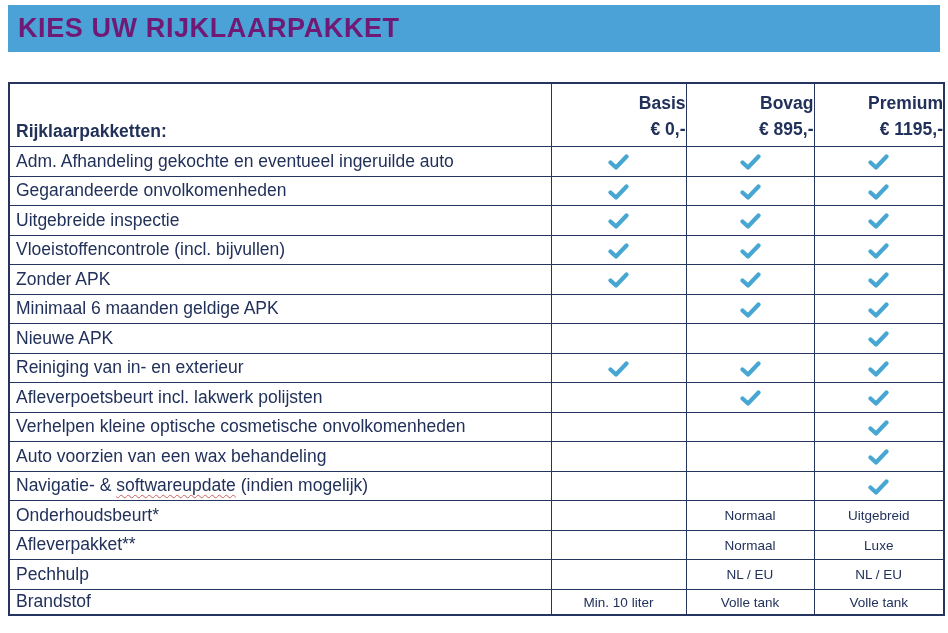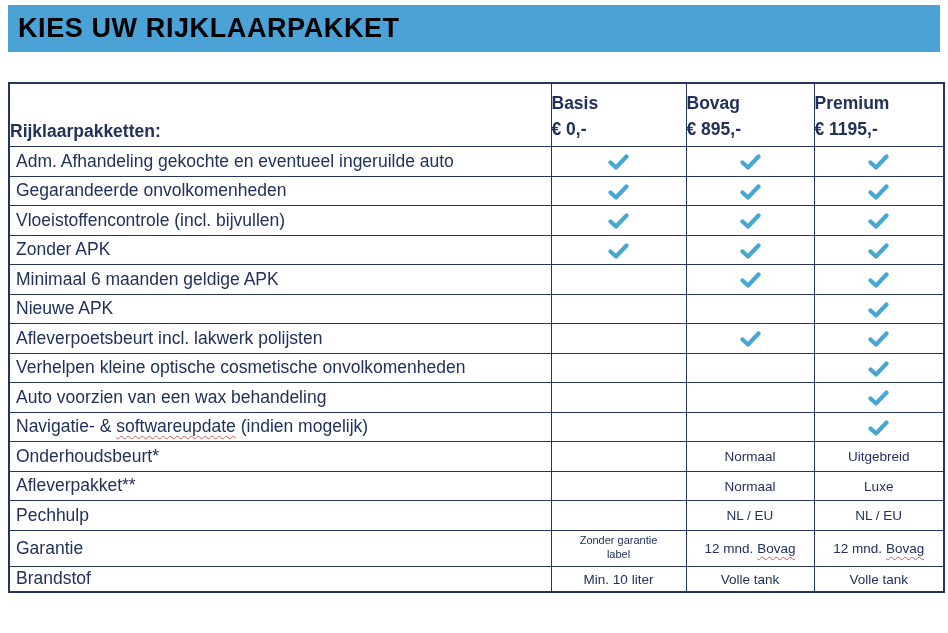--- a/index.html
+++ b/index.html
@@ -7,31 +7,31 @@
     width:948px; height:633px; overflow:hidden; background:#ffffff;
     font-family:"Liberation Sans", sans-serif; color:#22315a;
     position:relative;
   }
   .banner {
     position:absolute; left:8px; top:5px; width:932px; height:47px;
     background:#4aa2d6; display:flex; align-items:center;
   }
   .banner h1 {
     margin:0; padding-left:10px; font-size:27px; font-weight:bold;
-    color:#000000; letter-spacing:0.6px; white-space:nowrap;
+    color:#701a75; letter-spacing:0.6px; white-space:nowrap;
   }
   .table-wrap { position:absolute; left:8px; top:82px; }
   table {
     border-collapse:collapse; table-layout:fixed; width:935px;
     border:2px solid #26355f;
   }
   th, td { border:1px solid #26355f; overflow:hidden; }
   thead th { height:58px; vertical-align:bottom; padding:0 0 4px 0; }
-  .label-head { text-align:left; padding-left:0; font-size:17.5px; font-weight:bold; }
-  .col-head { text-align:left; }
+  .label-head { text-align:left; padding-left:6px; font-size:17.5px; font-weight:bold; }
+  .col-head { text-align:right; }
   .col-name, .col-price { font-weight:bold; font-size:17.5px; line-height:1.5; }
   tbody td { height:28.5px; padding:0; }
   tr.tall td { height:35px; }
   tr.short td { height:24px; }
   .label-cell { text-align:left; padding-left:6px; font-size:17.5px; white-space:nowrap; }
   .value-cell { text-align:center; vertical-align:middle;margin-top:20px; }
   .small-val { font-size:13.5px; }
   .tiny { font-size:11px; line-height:1.25; display:inline-block; max-width:92px; }
   .check { display:inline-block; line-height:0; }
   .check svg { vertical-align:middle; }
@@ -94,20 +94,32 @@
                 <path d="M2.5 8.5 L8 13.5 L18.5 2.5" fill="none" stroke="#47a6d2" stroke-width="4.2" stroke-linecap="round" stroke-linejoin="round"></path>
               </svg></span></td>
           <td class="value-cell"><span class="check"><svg width="21" height="16" viewBox="0 0 21 16">
                 <path d="M2.5 8.5 L8 13.5 L18.5 2.5" fill="none" stroke="#47a6d2" stroke-width="4.2" stroke-linecap="round" stroke-linejoin="round"></path>
               </svg></span></td>
           <td class="value-cell"><span class="check"><svg width="21" height="16" viewBox="0 0 21 16">
                 <path d="M2.5 8.5 L8 13.5 L18.5 2.5" fill="none" stroke="#47a6d2" stroke-width="4.2" stroke-linecap="round" stroke-linejoin="round"></path>
               </svg></span></td>
         </tr>
         <tr>
+          <td class="label-cell">Uitgebreide inspectie</td>
+          <td class="value-cell"><span class="check"><svg width="21" height="16" viewBox="0 0 21 16">
+                <path d="M2.5 8.5 L8 13.5 L18.5 2.5" fill="none" stroke="#47a6d2" stroke-width="4.2" stroke-linecap="round" stroke-linejoin="round"></path>
+              </svg></span></td>
+          <td class="value-cell"><span class="check"><svg width="21" height="16" viewBox="0 0 21 16">
+                <path d="M2.5 8.5 L8 13.5 L18.5 2.5" fill="none" stroke="#47a6d2" stroke-width="4.2" stroke-linecap="round" stroke-linejoin="round"></path>
+              </svg></span></td>
+          <td class="value-cell"><span class="check"><svg width="21" height="16" viewBox="0 0 21 16">
+                <path d="M2.5 8.5 L8 13.5 L18.5 2.5" fill="none" stroke="#47a6d2" stroke-width="4.2" stroke-linecap="round" stroke-linejoin="round"></path>
+              </svg></span></td>
+        </tr>
+        <tr>
           <td class="label-cell">Vloeistoffencontrole (incl. bijvullen)</td>
           <td class="value-cell"><span class="check"><svg width="21" height="16" viewBox="0 0 21 16">
                 <path d="M2.5 8.5 L8 13.5 L18.5 2.5" fill="none" stroke="#47a6d2" stroke-width="4.2" stroke-linecap="round" stroke-linejoin="round"></path>
               </svg></span></td>
           <td class="value-cell"><span class="check"><svg width="21" height="16" viewBox="0 0 21 16">
                 <path d="M2.5 8.5 L8 13.5 L18.5 2.5" fill="none" stroke="#47a6d2" stroke-width="4.2" stroke-linecap="round" stroke-linejoin="round"></path>
               </svg></span></td>
           <td class="value-cell"><span class="check"><svg width="21" height="16" viewBox="0 0 21 16">
                 <path d="M2.5 8.5 L8 13.5 L18.5 2.5" fill="none" stroke="#47a6d2" stroke-width="4.2" stroke-linecap="round" stroke-linejoin="round"></path>
               </svg></span></td>
@@ -131,20 +143,32 @@
                 <path d="M2.5 8.5 L8 13.5 L18.5 2.5" fill="none" stroke="#47a6d2" stroke-width="4.2" stroke-linecap="round" stroke-linejoin="round"></path>
               </svg></span></td>
           <td class="value-cell"><span class="check"><svg width="21" height="16" viewBox="0 0 21 16">
                 <path d="M2.5 8.5 L8 13.5 L18.5 2.5" fill="none" stroke="#47a6d2" stroke-width="4.2" stroke-linecap="round" stroke-linejoin="round"></path>
               </svg></span></td>
         </tr>
         <tr>
           <td class="label-cell">Nieuwe APK</td>
           <td class="value-cell"></td>
           <td class="value-cell"></td>
+          <td class="value-cell"><span class="check"><svg width="21" height="16" viewBox="0 0 21 16">
+                <path d="M2.5 8.5 L8 13.5 L18.5 2.5" fill="none" stroke="#47a6d2" stroke-width="4.2" stroke-linecap="round" stroke-linejoin="round"></path>
+              </svg></span></td>
+        </tr>
+        <tr>
+          <td class="label-cell">Reiniging van in- en exterieur</td>
+          <td class="value-cell"><span class="check"><svg width="21" height="16" viewBox="0 0 21 16">
+                <path d="M2.5 8.5 L8 13.5 L18.5 2.5" fill="none" stroke="#47a6d2" stroke-width="4.2" stroke-linecap="round" stroke-linejoin="round"></path>
+              </svg></span></td>
+          <td class="value-cell"><span class="check"><svg width="21" height="16" viewBox="0 0 21 16">
+                <path d="M2.5 8.5 L8 13.5 L18.5 2.5" fill="none" stroke="#47a6d2" stroke-width="4.2" stroke-linecap="round" stroke-linejoin="round"></path>
+              </svg></span></td>
           <td class="value-cell"><span class="check"><svg width="21" height="16" viewBox="0 0 21 16">
                 <path d="M2.5 8.5 L8 13.5 L18.5 2.5" fill="none" stroke="#47a6d2" stroke-width="4.2" stroke-linecap="round" stroke-linejoin="round"></path>
               </svg></span></td>
         </tr>
         <tr>
           <td class="label-cell">Afleverpoetsbeurt incl. lakwerk polijsten</td>
           <td class="value-cell"></td>
           <td class="value-cell"><span class="check"><svg width="21" height="16" viewBox="0 0 21 16">
                 <path d="M2.5 8.5 L8 13.5 L18.5 2.5" fill="none" stroke="#47a6d2" stroke-width="4.2" stroke-linecap="round" stroke-linejoin="round"></path>
               </svg></span></td>
@@ -186,26 +210,20 @@
           <td class="label-cell">Afleverpakket**</td>
           <td class="value-cell"></td>
           <td class="value-cell"><span class="small-val">Normaal</span></td>
           <td class="value-cell"><span class="small-val">Luxe</span></td>
         </tr>
         <tr>
           <td class="label-cell">Pechhulp</td>
           <td class="value-cell"></td>
           <td class="value-cell"><span class="small-val">NL / EU</span></td>
           <td class="value-cell"><span class="small-val">NL / EU</span></td>
-        </tr>
-        <tr class="tall">
-          <td class="label-cell">Garantie</td>
-          <td class="value-cell"><span class="small-val tiny">Zonder garantie label</span></td>
-          <td class="value-cell"><span class="small-val">12 mnd. <span class="squiggle">Bovag</span></span></td>
-          <td class="value-cell"><span class="small-val">12 mnd. <span class="squiggle">Bovag</span></span></td>
         </tr>
         <tr class="short">
           <td class="label-cell">Brandstof</td>
           <td class="value-cell"><span class="small-val">Min. 10 liter</span></td>
           <td class="value-cell"><span class="small-val">Volle tank</span></td>
           <td class="value-cell"><span class="small-val">Volle tank</span></td>
         </tr>
       </tbody>
   </table>
 </div>

